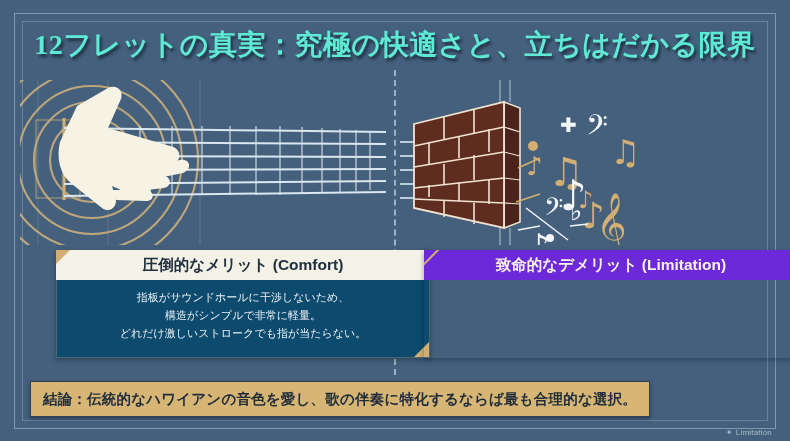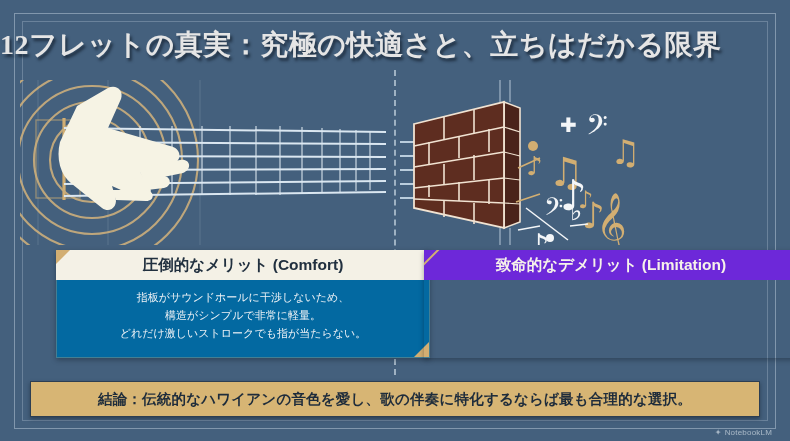--- a/index.html
+++ b/index.html
@@ -16,24 +16,24 @@
     pointer-events:none;
   }
   .frame-inner{
     position:absolute;left:22px;top:21px;right:22px;bottom:20px;
     border:1px solid rgba(205,220,232,.28);
     pointer-events:none;
   }
   
   .title{
     position:absolute;left:0;right:0;top:26px;
-    text-align:left;
+    text-align:center;
     font-family:"Liberation Serif", serif;
     font-size:28px;font-weight:700;
-    color:#e5e5e5;
+    color:#5eead4;
     letter-spacing:.5px;
     text-shadow:2px 3px 3px rgba(10,20,32,.65);
     white-space:nowrap;
   }
   
   .divider{
     position:absolute;left:394px;top:70px;width:0;height:305px;
     border-left:2px dashed rgba(209,222,234,.65);
   }
   
@@ -51,21 +51,21 @@
   .card-right{left:424px;}
   .card-head{
     height:30px;line-height:30px;text-align:center;
     font-size:15.5px;font-weight:700;
     position:relative;overflow:hidden;
   }
   .card-left .card-head{background:#f4f1e6;color:#21303f;}
   .card-right .card-head{background:#6d28d9;color:#f6f2ea;}
   .card-body{
     height:78px;
-    background:#0369a1;
+    background:#0c4a6e;
     color:#eef2f6;
     font-size:11px;line-height:1.62;
     text-align:center;
     padding-top:9px;
     box-sizing:border-box;
     position:relative;
     border:1px solid rgba(214,180,120,.30);
     border-top:none;
   }
   .card-body .ln{display:block;white-space:nowrap;}
@@ -84,21 +84,21 @@
     width:26px;height:1.6px;background:#d2ae72;
     transform:rotate(-45deg);
   }
   .corner-br{
     position:absolute;right:0;bottom:0;width:0;height:0;
     border-bottom:15px solid #d2ae72;
     border-left:15px solid transparent;
   }
   
   .conclusion{
-    position:absolute;left:30px;top:381px;width:730px;height:36px;
+    position:absolute;left:30px;top:381px;width:620px;height:36px;
     background:#d7b574;
     border:1.5px solid #2c3e52;
     box-shadow:0 2px 4px rgba(8,16,26,.4);
     display:flex;align-items:center;justify-content:center;
     box-sizing:border-box;
   }
   .conclusion span{
     font-size:14.5px;font-weight:700;color:#1e2c3b;
     white-space:nowrap;letter-spacing:.2px;
   }
@@ -281,14 +281,14 @@
     <span>致命的なデメリット (Limitation)</span>
   </div>
 </div>
 
 <div class="conclusion">
   <span>結論：伝統的なハワイアンの音色を愛し、歌の伴奏に特化するならば最も合理的な選択。</span>
 </div>
 
 <div class="watermark">
   <span class="spark">✦</span>
-  <span>NotebookLM</span>
+  <span>Limitation</span>
 </div>
 
 </body></html>

